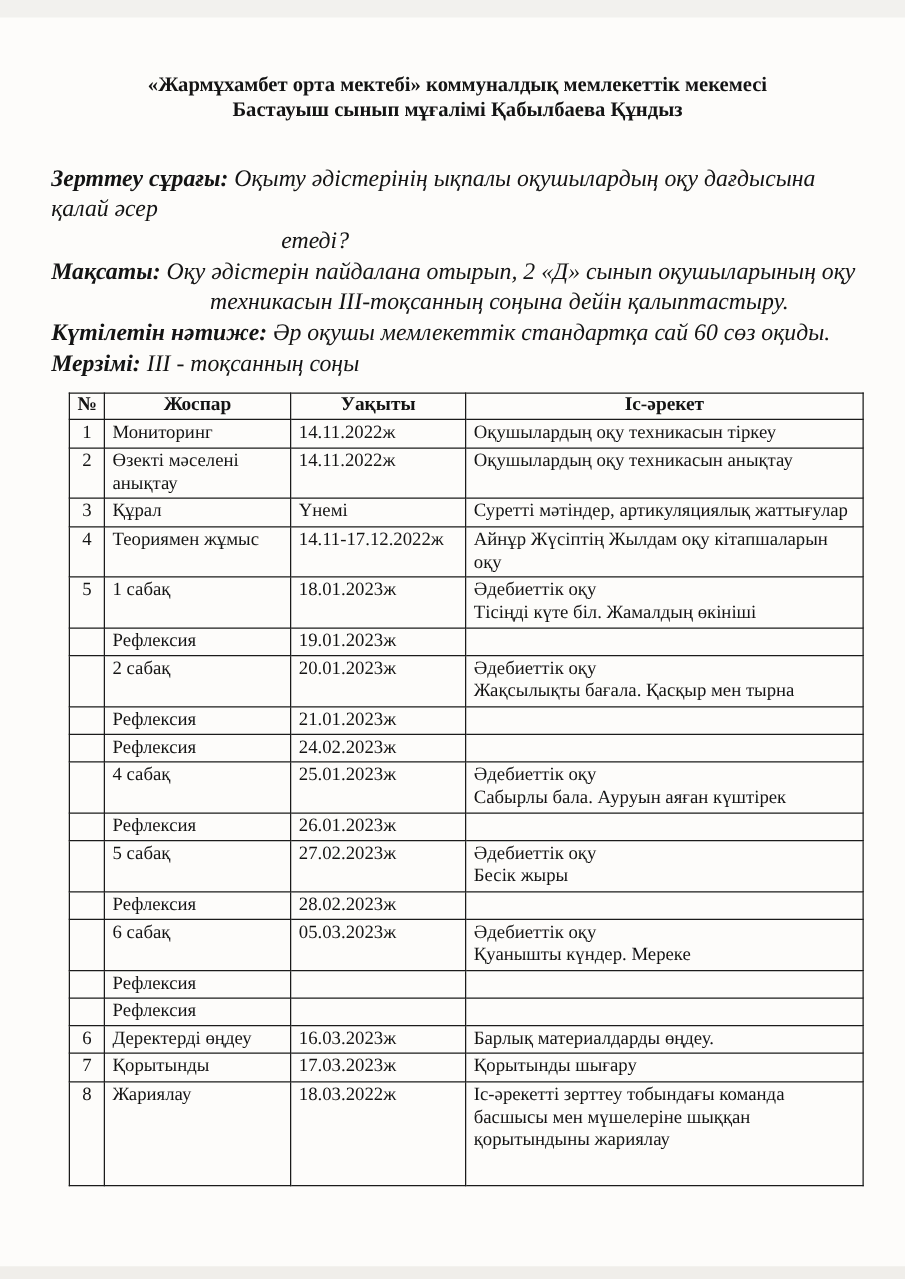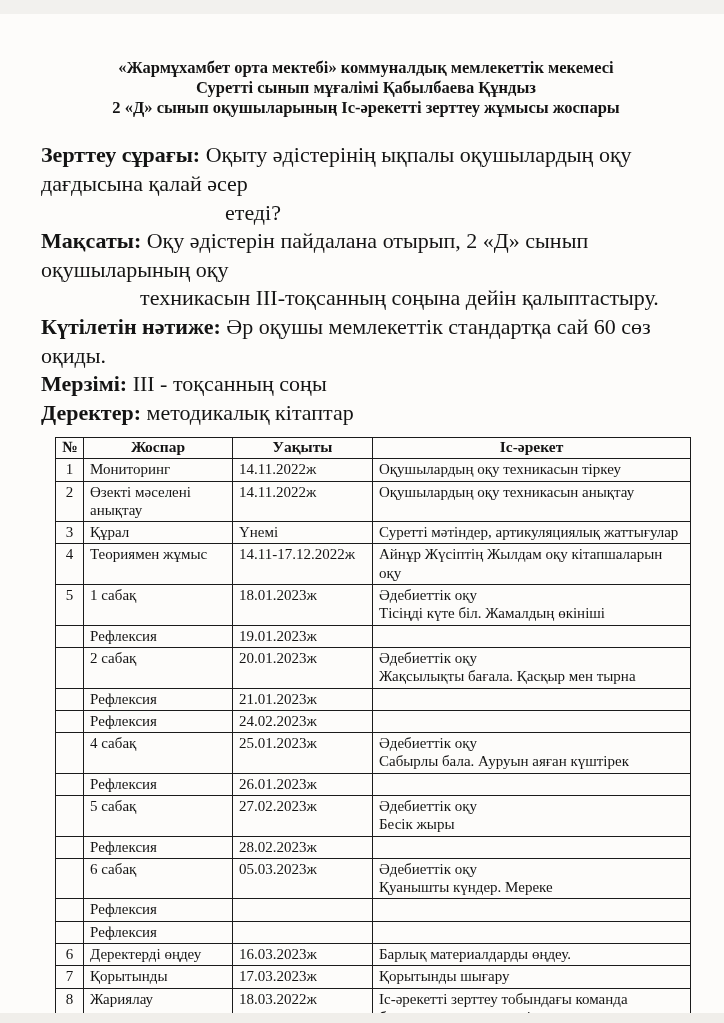--- a/index.html
+++ b/index.html
@@ -36,23 +36,24 @@
     width: 650px;
   }
   .doc-title {
     text-align: center;
     font-weight: bold;
     font-size: 16.5px;
     line-height: 1.2;
   }
   .doc-title div { white-space: nowrap; }
   .intro {
-    margin-top: 24px;
-    font-size: 22px;
+    margin-top: 34px;
+    font-size: 19px;
     line-height: 1.3;
+    font-style: italic;
   }
   .intro-label { font-weight: bold; }
   .intro-cont { }
   .intro-line:nth-child(1) .intro-cont { padding-left: 184px; }
   .intro-line:nth-child(2) .intro-cont { padding-left: 67px; text-align: center; }
   table.plan-table {
     margin-top: 10px;
     margin-left: 14px;
     border-collapse: collapse;
     table-layout: fixed;
@@ -85,30 +86,28 @@
 </head>
 <body>
 
 <div class="page">
   <div class="scan-edge-top"></div>
 
   <div class="content">
 
     <div class="doc-title">
       <div>«Жармұхамбет орта мектебі» коммуналдық мемлекеттік мекемесі</div>
-      <div>Суретті сынып мұғалімі Қабылбаева Құндыз</div>
-      <div>2 «Д» сынып оқушыларының Іс-әрекетті зерттеу жұмысы  жоспары</div>
+      <div>Бастауыш сынып мұғалімі Қабылбаева Құндыз</div>
     </div>
 
     <div class="intro">
         <div class="intro-line"><span class="intro-label">Зерттеу сұрағы:</span><span> Оқыту әдістерінің ықпалы оқушылардың оқу дағдысына қалай әсер</span><div class="intro-cont">етеді?</div></div>
         <div class="intro-line"><span class="intro-label">Мақсаты:</span><span> Оқу әдістерін пайдалана отырып, 2 «Д» сынып оқушыларының оқу</span><div class="intro-cont">техникасын III-тоқсанның соңына дейін  қалыптастыру.</div></div>
         <div class="intro-line"><span class="intro-label">Күтілетін нәтиже:</span><span> Әр оқушы мемлекеттік стандартқа сай 60  сөз оқиды.</span></div>
         <div class="intro-line"><span class="intro-label">Мерзімі:</span><span> III - тоқсанның соңы</span></div>
-        <div class="intro-line"><span class="intro-label">Деректер:</span><span> методикалық кітаптар</span></div>
       </div>
 
     <table class="plan-table">
       <colgroup>
         <col class="c-num">
           <col class="c-plan">
           <col class="c-time">
           <col class="c-act">
       </colgroup>
       <thead>

